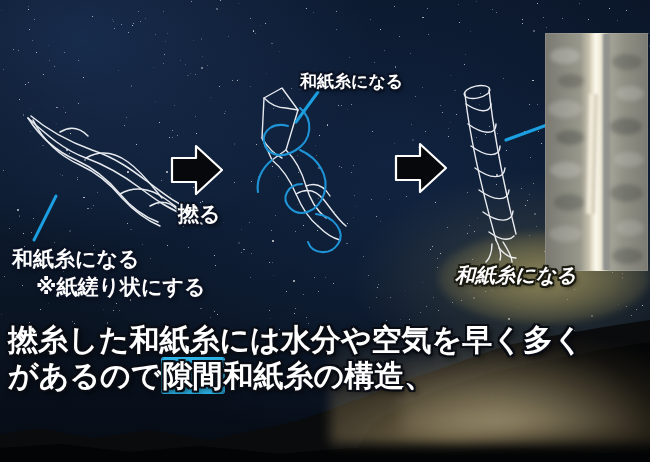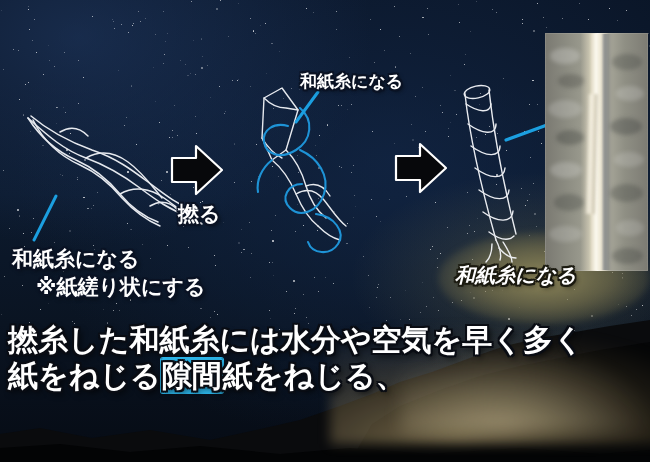--- a/index.html
+++ b/index.html
@@ -677,16 +677,16 @@
 
   <div class="cap" id="cap-paper">
     <div>和紙糸になる</div>
     <div class="l2">※紙縒り状にする</div>
   </div>
 
   <div class="cap" id="cap-become">和紙糸になる</div>
 
   <div class="summary">
     <div class="row">撚糸した和紙糸には水分や空気を早く多く</div>
-    <div class="row"><span>紙をねじる</span><span class="hl">隙間</span><span>紙をねじる、</span></div>
+    <div class="row"><span>があるので</span><span class="hl">隙間</span><span>和紙糸の構造、</span></div>
   </div>
 
 </div>
 
 </body></html>

